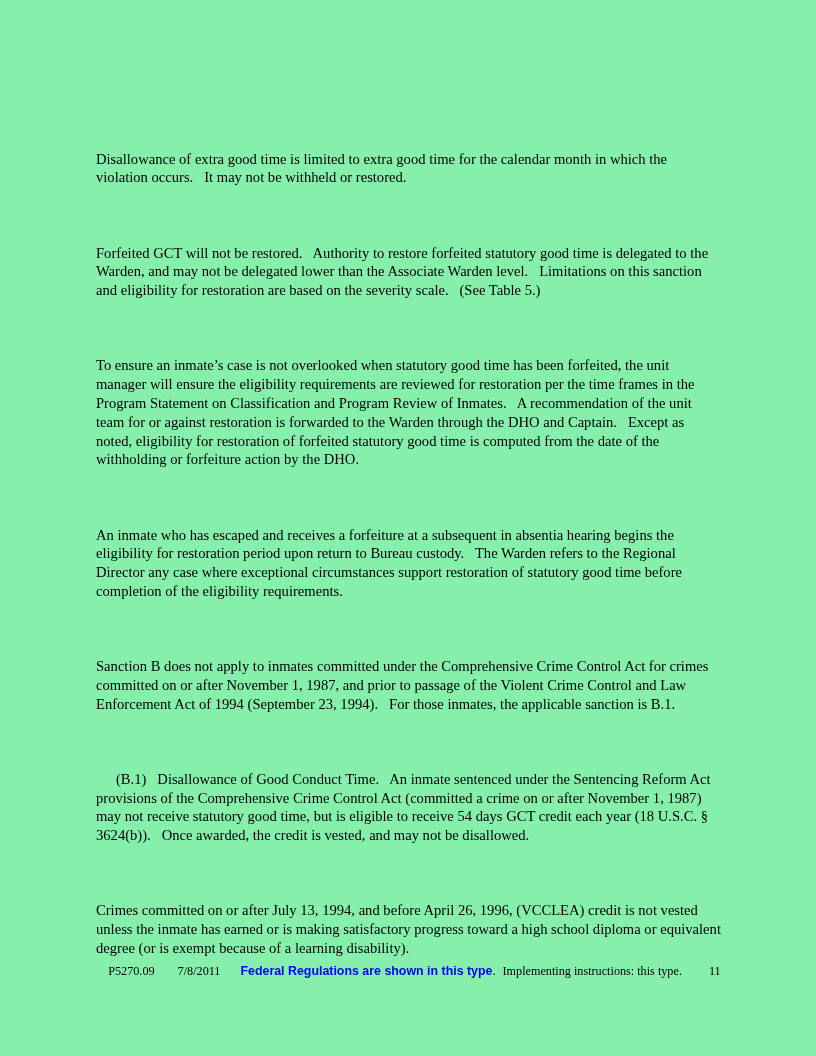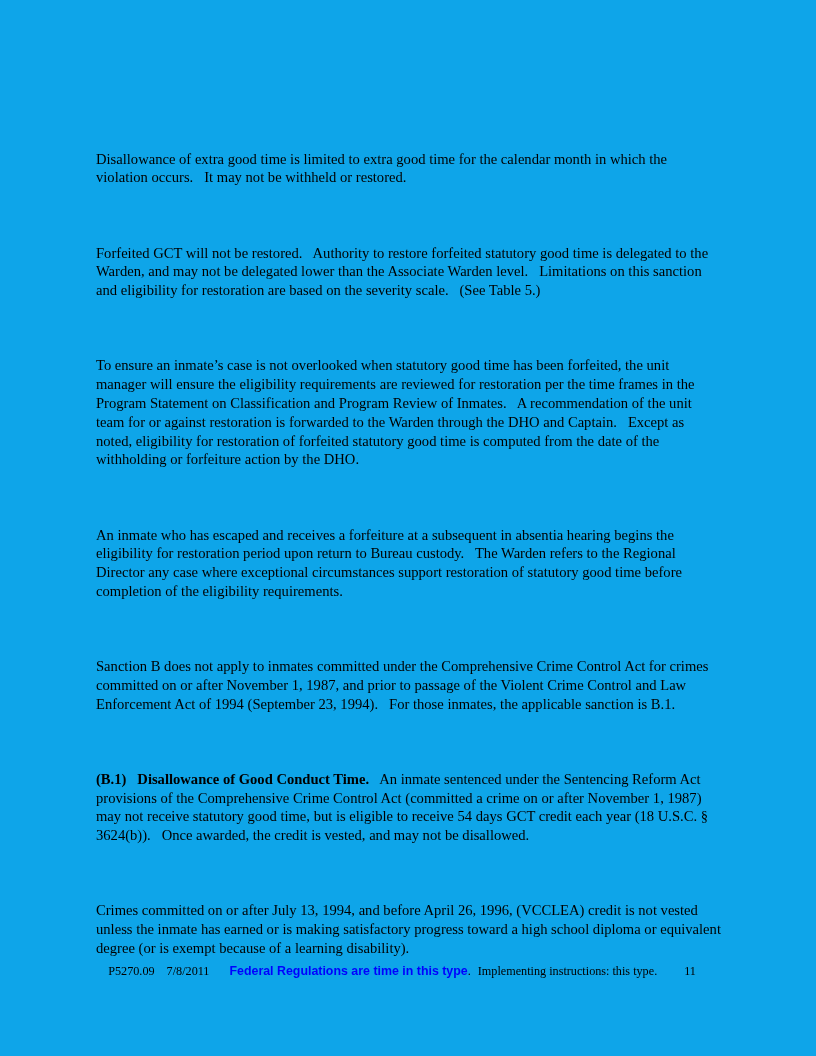--- a/index.html
+++ b/index.html
@@ -4,50 +4,51 @@
 <style>
   html, body {
     margin: 0;
     padding: 0;
     background: #ffffff;
   }
   .page {
     position: relative;
     width: 816px;
     height: 1056px;
-    background: #0ea5e9;
+    background: #86efac;
     color: #000000;
     font-family: "Liberation Serif", serif;
     overflow: hidden;
   }
   .content {
     position: absolute;
     left: 96px;
     top: 112px;
     width: 626px;
     font-size: 14.6px;
     line-height: 18.8px;
     white-space: pre-wrap;
   }
   .content p {
     margin: 0 0 18.8px 0;
   }
   .bold-lead {
-    font-weight: bold;
+    font-weight: normal;
+    margin-left: 20px;
   }
   .footer {
     position: absolute;
     left: 96px;
     top: 949px;
     width: 626px;
     font-size: 12.2px;
     line-height: 15px;
     white-space: pre;
   }
-  .footer-date { margin-left: 12px; }
+  .footer-date { margin-left: 23px; }
   .footer-blue {
     margin-left: 20px;
     color: #0000ff;
     font-family: "Liberation Sans", sans-serif;
     font-weight: bold;
     font-size: 12.4px;
   }
   .footer-instr { margin-left: 7px; }
   .footer-page { margin-left: 27px; }
 </style>
@@ -61,16 +62,16 @@
     <p>Forfeited GCT will not be restored.   Authority to restore forfeited statutory good time is delegated to the Warden, and may not be delegated lower than the Associate Warden level.   Limitations on this sanction and eligibility for restoration are based on the severity scale.   (See Table 5.)</p>
     <p>To ensure an inmate’s case is not overlooked when statutory good time has been forfeited, the unit manager will ensure the eligibility requirements are reviewed for restoration per the time frames in the Program Statement on Classification and Program Review of Inmates.   A recommendation of the unit team for or against restoration is forwarded to the Warden through the DHO and Captain.   Except as noted, eligibility for restoration of forfeited statutory good time is computed from the date of the withholding or forfeiture action by the DHO.</p>
     <p>An inmate who has escaped and receives a forfeiture at a subsequent in absentia hearing begins the eligibility for restoration period upon return to Bureau custody.   The Warden refers to the Regional Director any case where exceptional circumstances support restoration of statutory good time before completion of the eligibility requirements.</p>
     <p>Sanction B does not apply to inmates committed under the Comprehensive Crime Control Act for crimes committed on or after November 1, 1987, and prior to passage of the Violent Crime Control and Law Enforcement Act of 1994 (September 23, 1994).   For those inmates, the applicable sanction is B.1.</p>
     <p><span class="bold-lead">(B.1)   Disallowance of Good Conduct Time.</span><span>   An inmate sentenced under the Sentencing Reform Act provisions of the Comprehensive Crime Control Act (committed a crime on or after November 1, 1987) may not receive statutory good time, but is eligible to receive 54 days GCT credit each year (18 U.S.C. § 3624(b)).   Once awarded, the credit is vested, and may not be disallowed.</span></p>
     <p>Crimes committed on or after July 13, 1994, and before April 26, 1996, (VCCLEA) credit is not vested unless the inmate has earned or is making satisfactory progress toward a high school diploma or equivalent degree (or is exempt because of a learning disability).</p>
     
   </div>
 
   <div class="footer">
-    <span>P5270.09</span><span class="footer-date">7/8/2011</span><span class="footer-blue">Federal Regulations are time in this type</span><span>.</span><span class="footer-instr">Implementing instructions: this type.</span><span class="footer-page">11</span>
+    <span>P5270.09</span><span class="footer-date">7/8/2011</span><span class="footer-blue">Federal Regulations are shown in this type</span><span>.</span><span class="footer-instr">Implementing instructions: this type.</span><span class="footer-page">11</span>
   </div>
 
 </div>
 
 </body></html>

